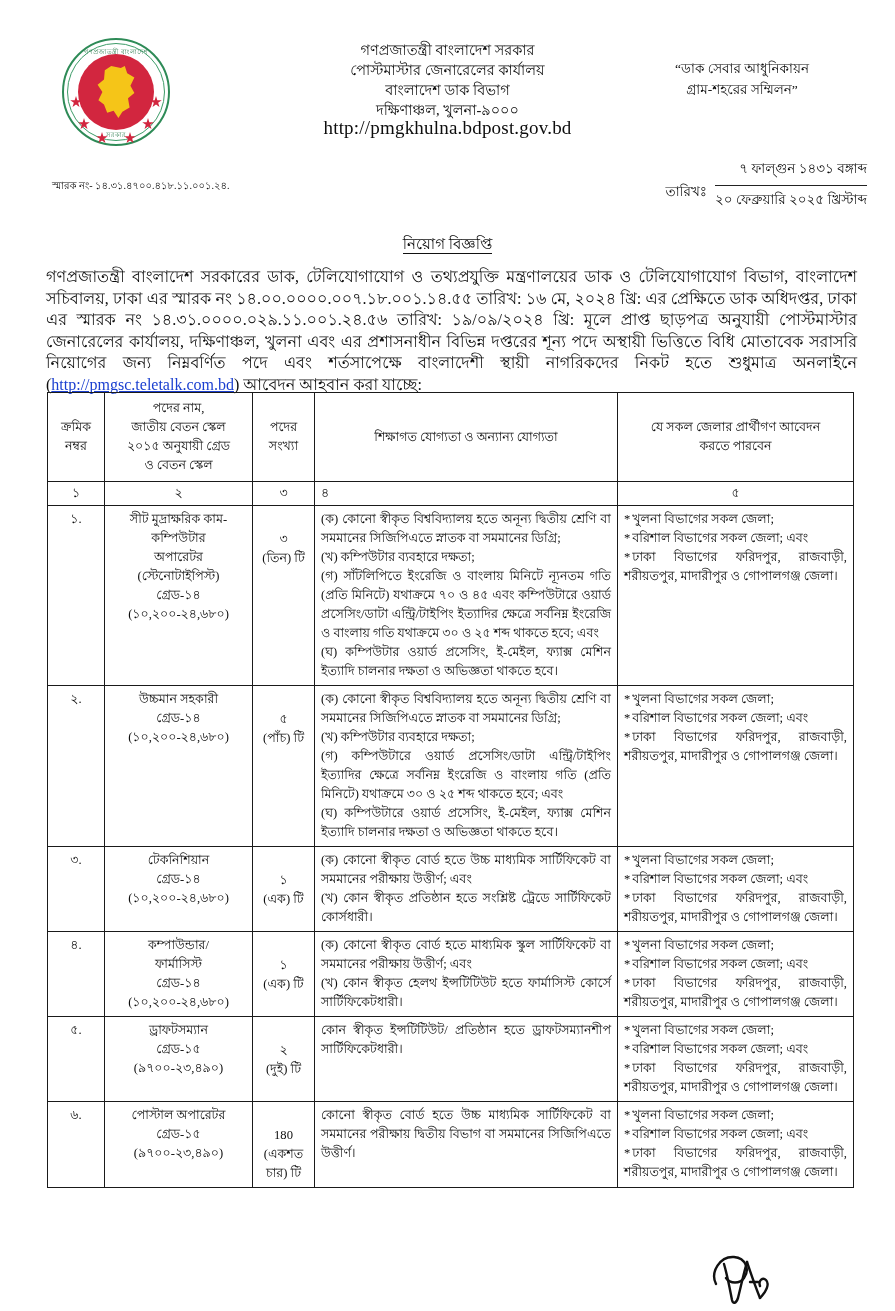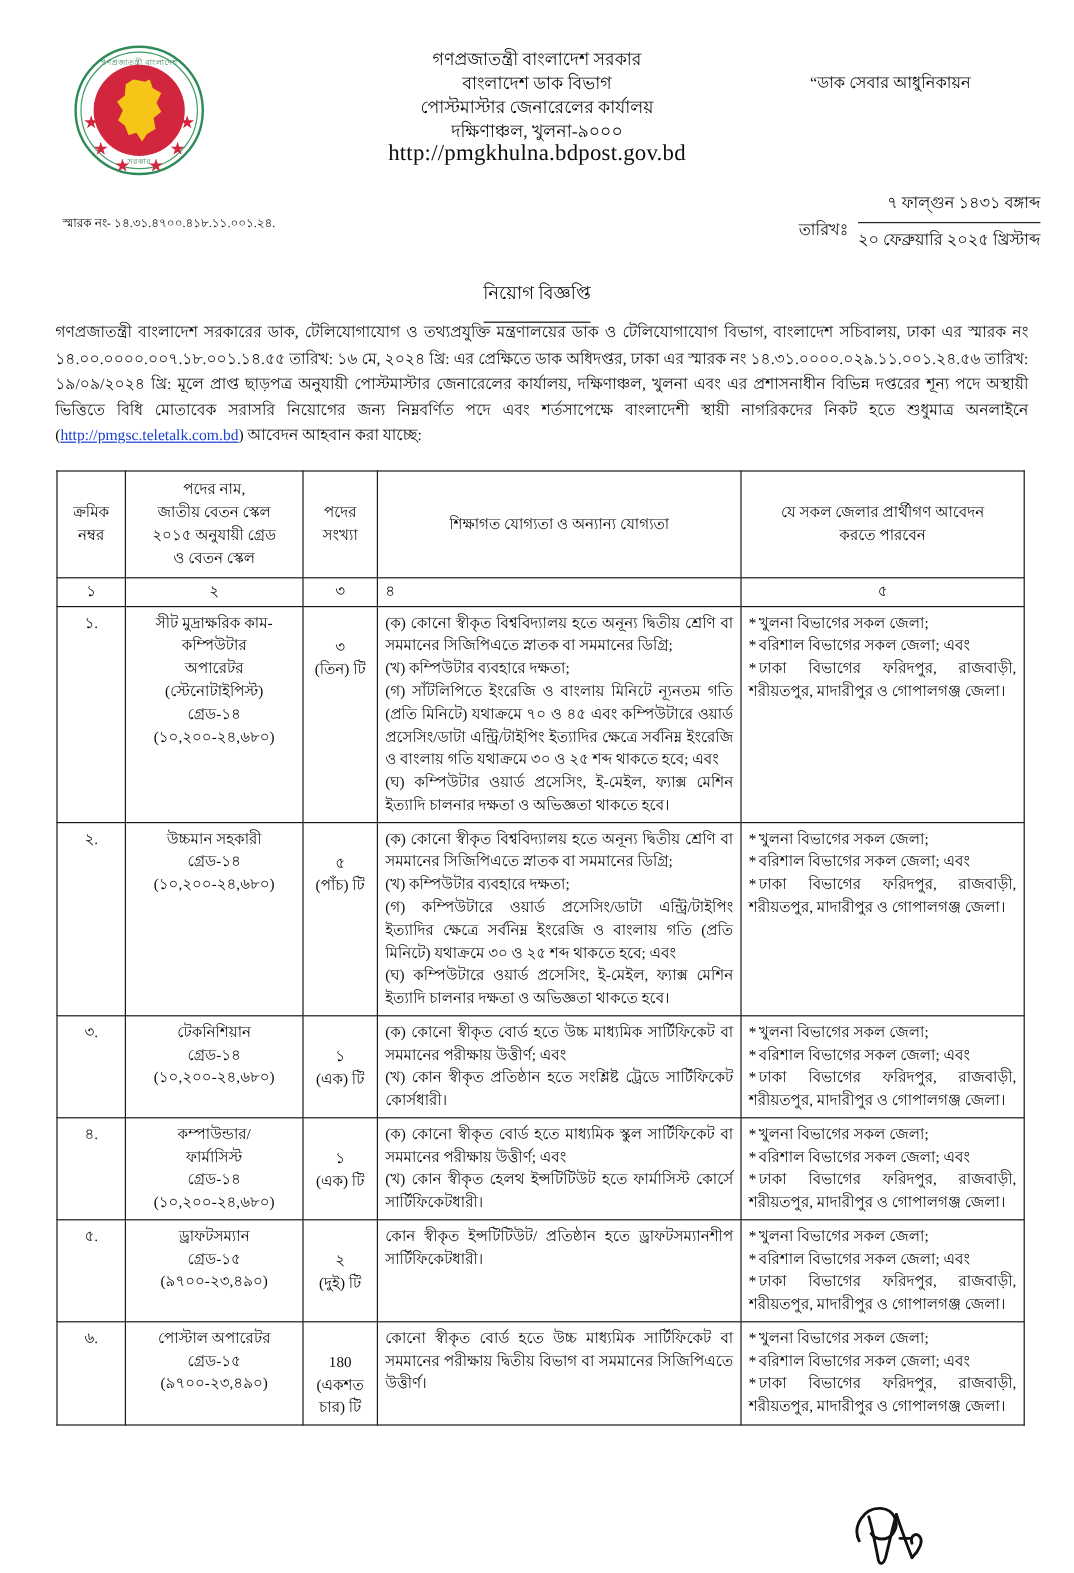--- a/index.html
+++ b/index.html
@@ -80,24 +80,24 @@
   .datebox .lbl{padding-top:14px;}
   .datebox .vals{text-align:right;}
   .datebox .vals .v1{padding-bottom:4px;border-bottom:1px solid #222;}
   .datebox .vals .v2{padding-top:3px;}
 
   
   .title{
     position:absolute;left:0;right:0;top:232px;text-align:center;
     font-size:15px;
   }
-  .title span{border-bottom:1px solid #111;padding-bottom:15px;}
+  .title span{border-bottom:1px solid #111;padding-bottom:1px;}
   .intro{
     position:absolute;left:46px;right:38px;top:266px;
-    font-size:13px;line-height:21.5px;text-align:justify;
+    font-size:16px;line-height:21.5px;text-align:justify;
   }
   .intro a{color:#1a3fd0;text-decoration:underline;}
 
   
   .tbl{
     position:absolute;left:47px;top:392px;width:806px;
     border-collapse:collapse;table-layout:fixed;
     font-size:12.6px;
   }
   .tbl td,.tbl th{
@@ -149,29 +149,30 @@
       <div class="star s2"></div>
       <div class="star s3"></div>
       <div class="star s4"></div>
       <div class="star s5"></div>
       <div class="star s6"></div>
       <div class="bottext">সরকার</div>
     </div>
 
     <div class="gov-lines">
       <div>গণপ্রজাতন্ত্রী বাংলাদেশ সরকার</div>
+      <div>পোস্টমাস্টার জেনারেলের কার্যালয়</div>
       <div>বাংলাদেশ ডাক বিভাগ</div>
-      <div>পোস্টমাস্টার জেনারেলের কার্যালয়</div>
       <div>দক্ষিণাঞ্চল, খুলনা-৯০০০</div>
     </div>
 
     <div class="website">http://pmgkhulna.bdpost.gov.bd</div>
 
     <div class="slogan">
       <div>“ডাক সেবার আধুনিকায়ন</div>
+      <div>গ্রাম-শহরের সম্মিলন”</div>
     </div>
   </div>
 
   <div class="memo">
     <span>স্মারক নং-</span>
     <span>১৪.৩১.৪৭০০.৪১৮.১১.০০১.২৪.</span>
   </div>
 
   <div class="datebox">
     <div class="lbl">তারিখঃ</div>

